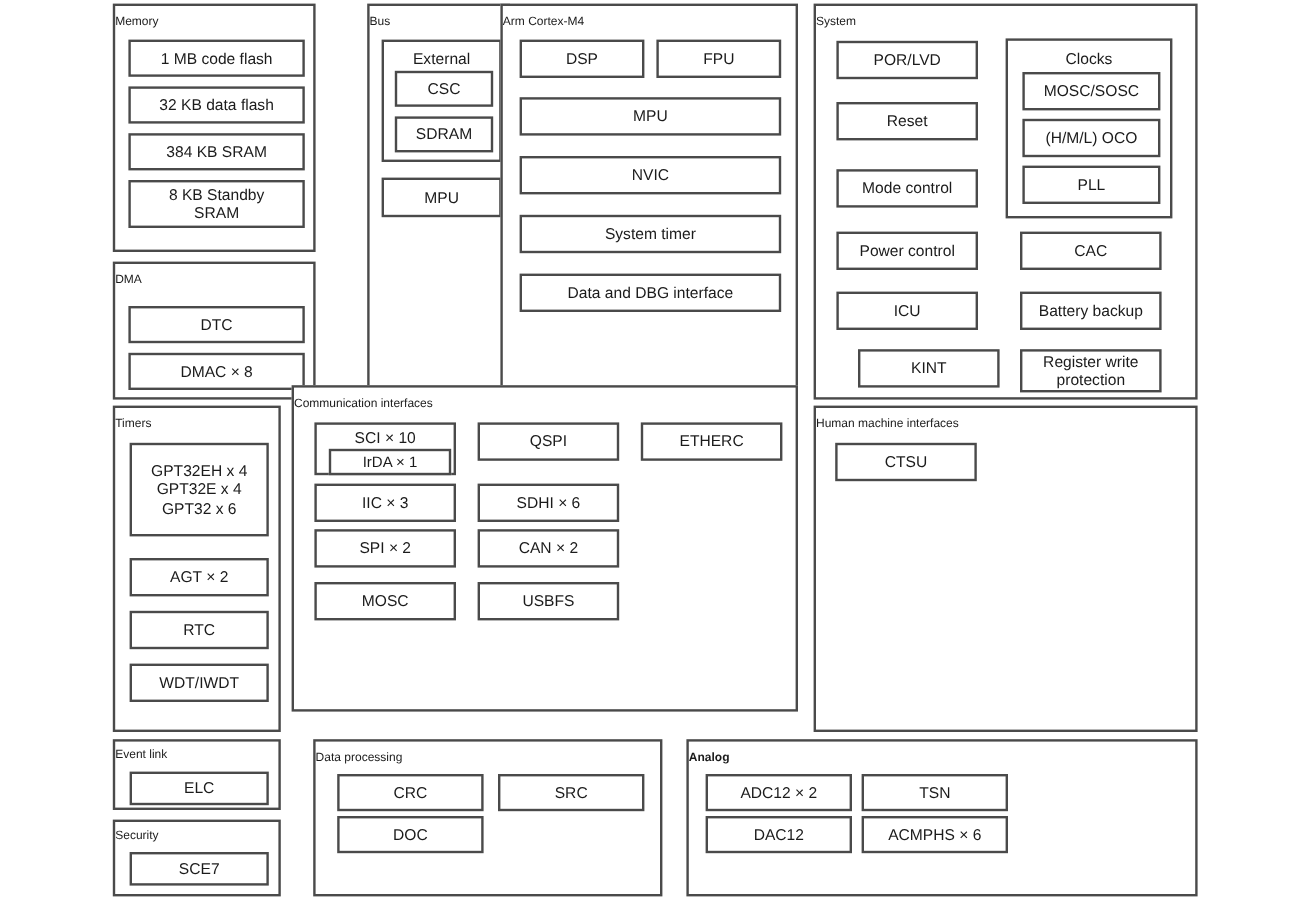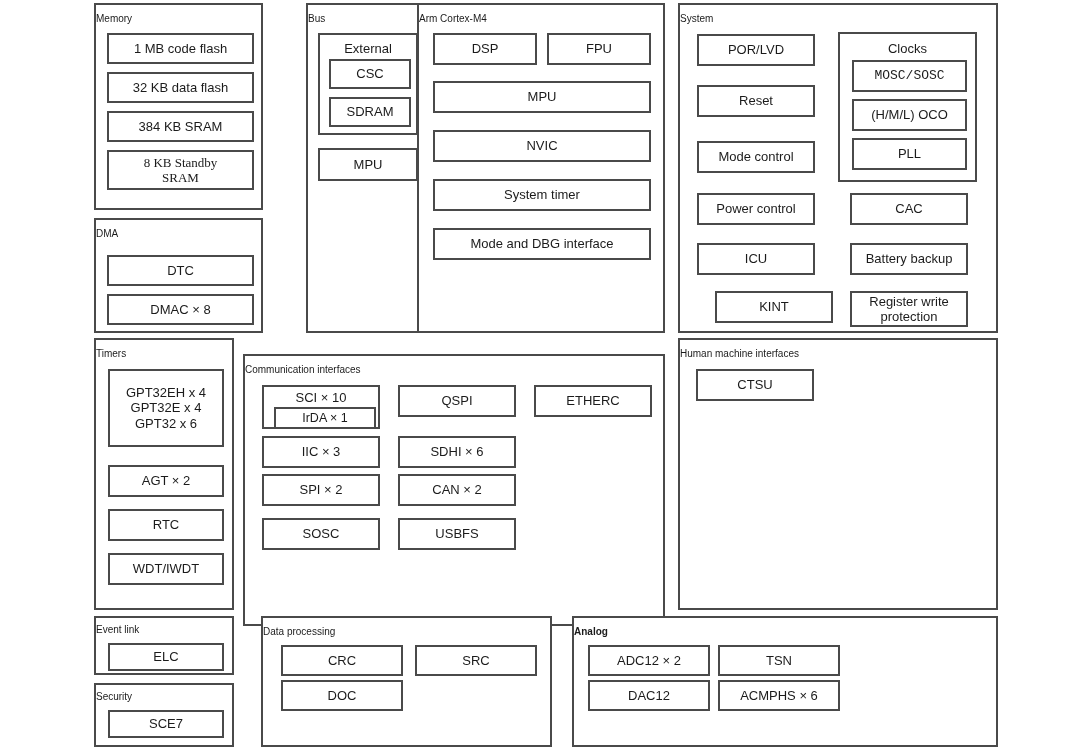--- a/index.html
+++ b/index.html
@@ -52,21 +52,21 @@
   .multiline{font-size:13px;}
 </style>
 </head>
 <body>
 
 <div class="grp" style="left:94px;top:3px;width:169px;height:207px;">
   <div class="grp-title" style="top:9px;">Memory</div>
   <div class="leaf" style="left:11px;top:28px;width:147px;height:31px;">1 MB code flash</div>
   <div class="leaf" style="left:11px;top:67px;width:147px;height:31px;">32 KB data flash</div>
   <div class="leaf" style="left:11px;top:106px;width:147px;height:31px;">384 KB SRAM</div>
-  <div class="leaf multiline" style="left:11px;top:145px;width:147px;height:40px;font-family:Liberation Serif, serif;">8 KB Standby
+  <div class="leaf multiline" style="left:11px;top:145px;width:147px;height:40px;">8 KB Standby
 SRAM</div>
 </div>
 
 <div class="grp" style="left:94px;top:218px;width:169px;height:115px;">
   <div class="grp-title" style="top:9px;">DMA</div>
   <div class="leaf" style="left:11px;top:35px;width:147px;height:31px;">DTC</div>
   <div class="leaf" style="left:11px;top:74px;width:147px;height:31px;">DMAC × 8</div>
 </div>
 
 <div class="grp" style="left:280px;top:3px;width:119px;height:330px;margin-left:26px;">
@@ -81,74 +81,74 @@
   <div class="leaf" style="left:10px;top:143px;width:100px;height:33px;">MPU</div>
 </div>
 
 <div class="grp" style="left:417px;top:3px;width:248px;height:330px;text-decoration:underline;">
   <div class="grp-title" style="top:9px;">Arm Cortex-M4</div>
   <div class="leaf" style="left:14px;top:28px;width:104px;height:32px;">DSP</div>
   <div class="leaf" style="left:128px;top:28px;width:104px;height:32px;">FPU</div>
   <div class="leaf" style="left:14px;top:76px;width:218px;height:32px;">MPU</div>
   <div class="leaf" style="left:14px;top:125px;width:218px;height:32px;">NVIC</div>
   <div class="leaf" style="left:14px;top:174px;width:218px;height:32px;">System timer</div>
-  <div class="leaf" style="left:14px;top:223px;width:218px;height:32px;">Mode and DBG interface</div>
+  <div class="leaf" style="left:14px;top:223px;width:218px;height:32px;">Data and DBG interface</div>
 </div>
 
 <div class="grp" style="left:678px;top:3px;width:320px;height:330px;">
   <div class="grp-title" style="top:9px;">System</div>
 
   <div class="leaf" style="left:17px;top:29px;width:118px;height:32px;">POR/LVD</div>
   <div class="leaf" style="left:17px;top:80px;width:118px;height:32px;">Reset</div>
   <div class="leaf" style="left:17px;top:136px;width:118px;height:32px;">Mode control</div>
   <div class="leaf" style="left:17px;top:238px;width:118px;height:32px;">ICU</div>
   <div class="leaf" style="left:17px;top:188px;width:118px;height:32px;">Power control</div>
   <div class="leaf" style="left:17px;top:286px;width:118px;height:32px;margin-left:18px;">KINT</div>
 
   <div class="sub" style="left:158px;top:27px;width:139px;height:150px;">
     <div class="sub-title" style="top:8px;">Clocks</div>
-    <div class="leaf" style="left:12px;top:26px;width:115px;height:32px;font-family:Liberation Mono, monospace;">MOSC/SOSC</div>
+    <div class="leaf" style="left:12px;top:26px;width:115px;height:32px;">MOSC/SOSC</div>
     <div class="leaf" style="left:12px;top:65px;width:115px;height:32px;">(H/M/L) OCO</div>
     <div class="leaf" style="left:12px;top:104px;width:115px;height:32px;">PLL</div>
   </div>
 
   <div class="leaf" style="left:170px;top:188px;width:118px;height:32px;">CAC</div>
   <div class="leaf" style="left:170px;top:238px;width:118px;height:32px;">Battery backup</div>
   <div class="leaf multiline" style="left:170px;top:286px;width:118px;height:36px;">Register write
 protection</div>
 </div>
 
 <div class="grp" style="left:94px;top:338px;width:140px;height:272px;">
   <div class="grp-title" style="top:9px;">Timers</div>
   <div class="leaf multiline" style="left:12px;top:29px;width:116px;height:78px;">GPT32EH x 4
 GPT32E x 4
 GPT32 x 6</div>
   <div class="leaf" style="left:12px;top:125px;width:116px;height:32px;">AGT × 2</div>
   <div class="leaf" style="left:12px;top:169px;width:116px;height:32px;">RTC</div>
   <div class="leaf" style="left:12px;top:213px;width:116px;height:32px;">WDT/IWDT</div>
 </div>
 
-<div class="grp" style="left:243px;top:354px;width:422px;height:272px;padding-left:12px;">
+<div class="grp" style="left:243px;top:321px;width:422px;height:272px;padding-left:12px;">
   <div class="grp-title" style="top:9px;">Communication interfaces</div>
 
   <div class="leaf" style="left:17px;top:29px;width:118px;height:44px;align-items:flex-start;padding-top:3px;">
     <span style="font-size:13px;">SCI × 10</span>
   </div>
   <div class="leaf" style="left:29px;top:51px;width:102px;height:22px;font-size:12.5px;">IrDA × 1</div>
 
   <div class="leaf" style="left:153px;top:29px;width:118px;height:32px;">QSPI</div>
   <div class="leaf" style="left:289px;top:29px;width:118px;height:32px;">ETHERC</div>
 
   <div class="leaf" style="left:17px;top:80px;width:118px;height:32px;">IIC × 3</div>
   <div class="leaf" style="left:153px;top:80px;width:118px;height:32px;">SDHI × 6</div>
 
   <div class="leaf" style="left:17px;top:118px;width:118px;height:32px;">SPI × 2</div>
   <div class="leaf" style="left:153px;top:118px;width:118px;height:32px;">CAN × 2</div>
 
-  <div class="leaf" style="left:17px;top:162px;width:118px;height:32px;">SOSC</div>
+  <div class="leaf" style="left:17px;top:162px;width:118px;height:32px;">MOSC</div>
   <div class="leaf" style="left:153px;top:162px;width:118px;height:32px;">USBFS</div>
 </div>
 
 <div class="grp" style="left:678px;top:338px;width:320px;height:272px;">
   <div class="grp-title" style="top:9px;">Human machine interfaces</div>
   <div class="leaf" style="left:16px;top:29px;width:118px;height:32px;">CTSU</div>
 
 </div>
 
 <div class="grp" style="left:94px;top:616px;width:140px;height:59px;">

